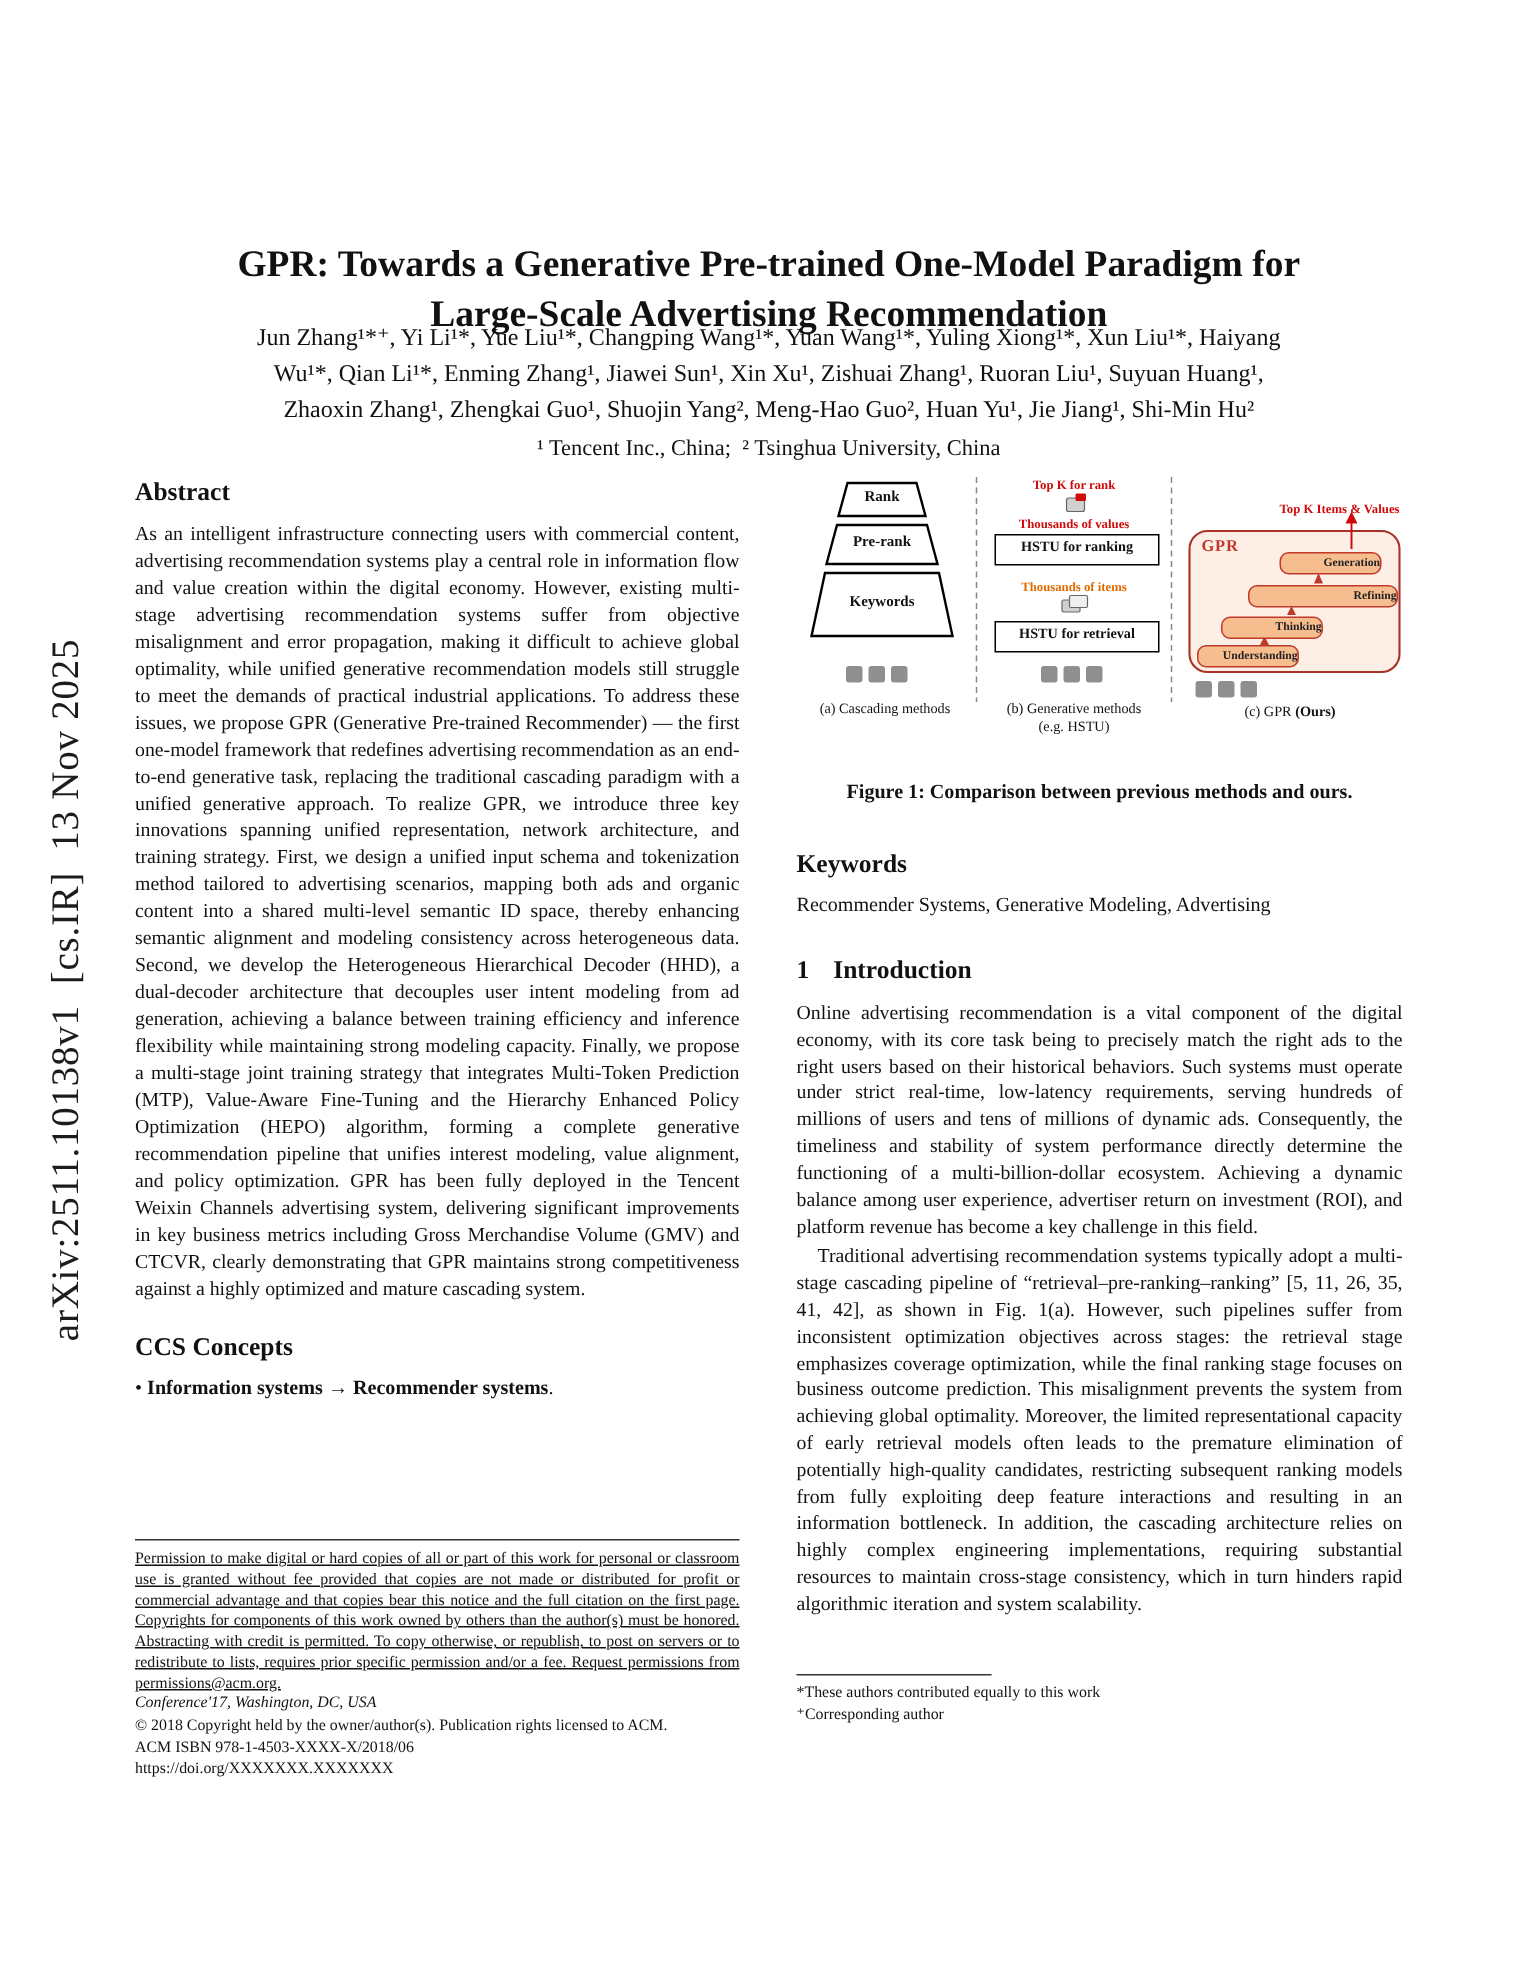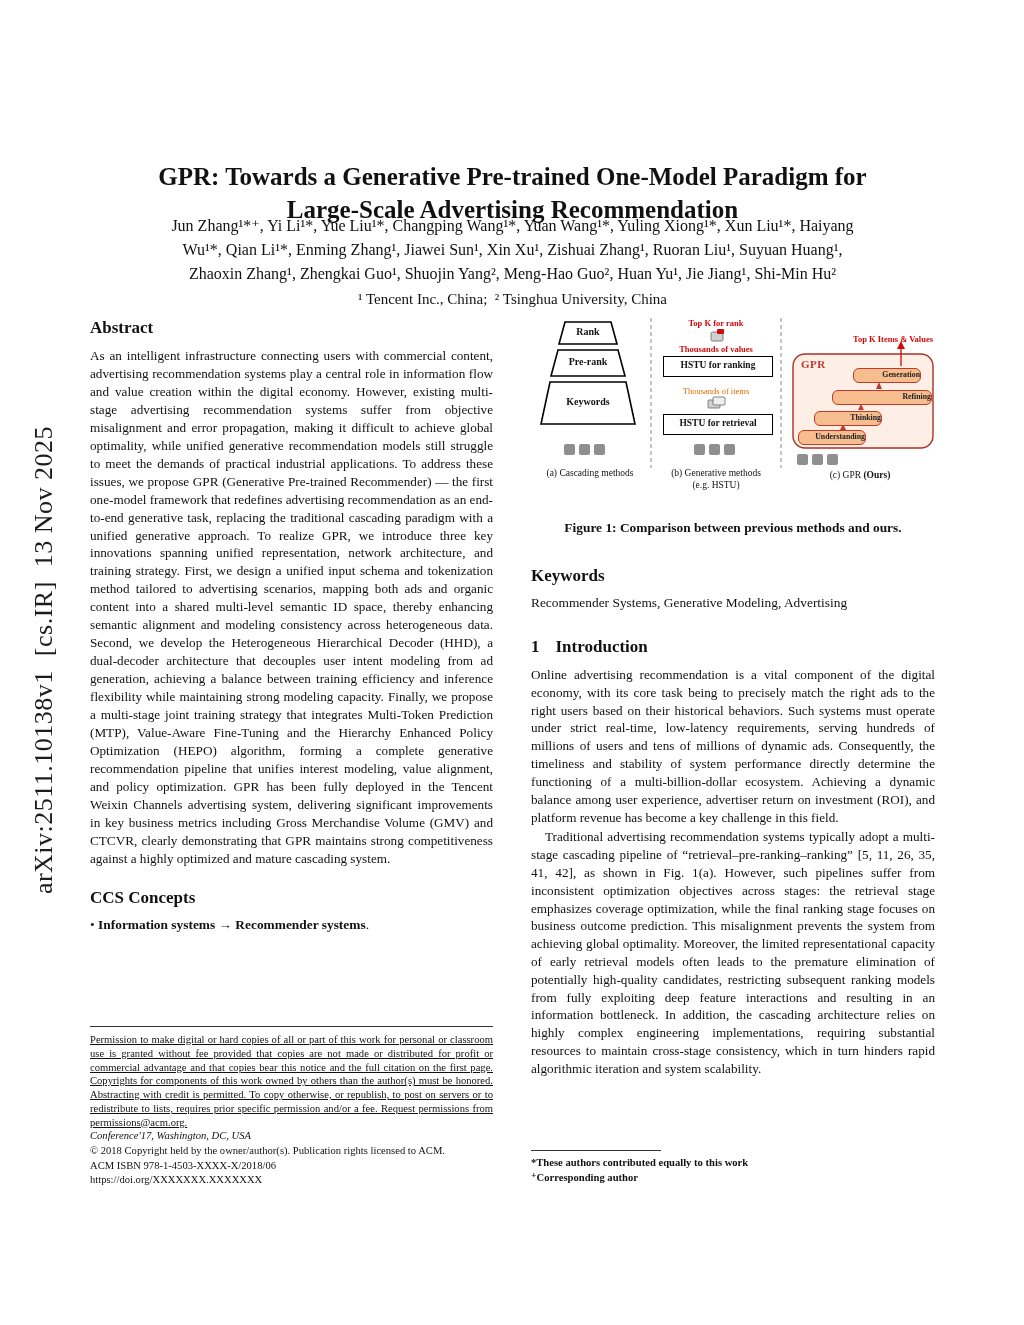--- a/index.html
+++ b/index.html
@@ -24,30 +24,30 @@
   .sec-heading{font-size:17px;font-weight:700;margin:0 0 9px 0;}
   .body-text{font-size:13.2px;line-height:1.36;text-align:justify;margin:0;}
   .ccs-line{font-size:13.4px;margin:9px 0 0 0;}
   .ccs-bold{font-weight:700;}
 
   .fn-left{position:absolute;left:90px;top:1026px;width:403px;}
   .fn-rule{height:1px;background:#333;margin-bottom:6px;}
   .fn-text{font-size:10.6px;line-height:1.3;text-align:justify;margin:0;text-decoration:underline;}
   .fn-line{font-size:10.6px;line-height:1.38;}
   .italic{font-style:italic;}
-  .fn-right{position:absolute;left:531px;top:1150px;width:404px;font-weight:bold;}
+  .fn-right{position:absolute;left:531px;top:1116px;width:404px;}
   .fn-rule-short{width:130px;height:1px;background:#333;margin-bottom:5px;}
 
   .figure{position:relative;width:404px;height:192px;}
   .fg-svg{position:absolute;left:0;top:0;}
   .stage-label{position:absolute;left:2px;width:110px;text-align:center;font-weight:700;font-size:10px;}
   .hstu-box{position:absolute;left:132px;width:108px;height:19px;border:1.3px solid #000;background:#fff;
             font-weight:700;font-size:9.5px;text-align:center;line-height:17px;}
   .fg-red{position:absolute;color:#cf0a0a;font-weight:700;font-size:8.5px;text-align:center;}
-  .fg-orange{position:absolute;color:#e06c00;font-weight:400;font-size:8.5px;text-align:center;}
+  .fg-orange{position:absolute;color:#e06c00;font-weight:700;font-size:8.5px;text-align:center;}
   .gpr-label{position:absolute;left:270px;top:40px;font-weight:700;font-size:11px;color:#c0392b;letter-spacing:0.5px;}
   .module{position:absolute;width:66px;height:13px;border:1px solid #c0392b;border-radius:6px;background:#f6bd8f;
           font-size:7.8px;font-weight:700;text-align:right;line-height:12px;color:#222;}
   .sub-label{position:absolute;font-size:9.5px;text-align:center;color:#111;}
   .sub-label .b{font-weight:700;}
   .fig-caption{margin-top:10px;font-size:13.4px;font-weight:700;text-align:center;}
 
   .kw-heading{font-size:17px;font-weight:700;margin-top:30px;}
   .kw-body{font-size:13.4px;margin-top:9px;}
   .intro-heading{font-size:17px;font-weight:700;margin-top:26px;}

